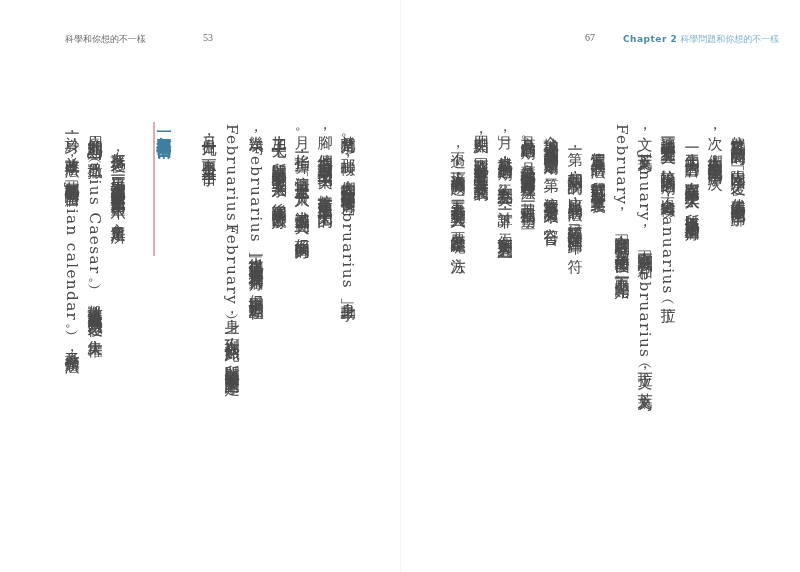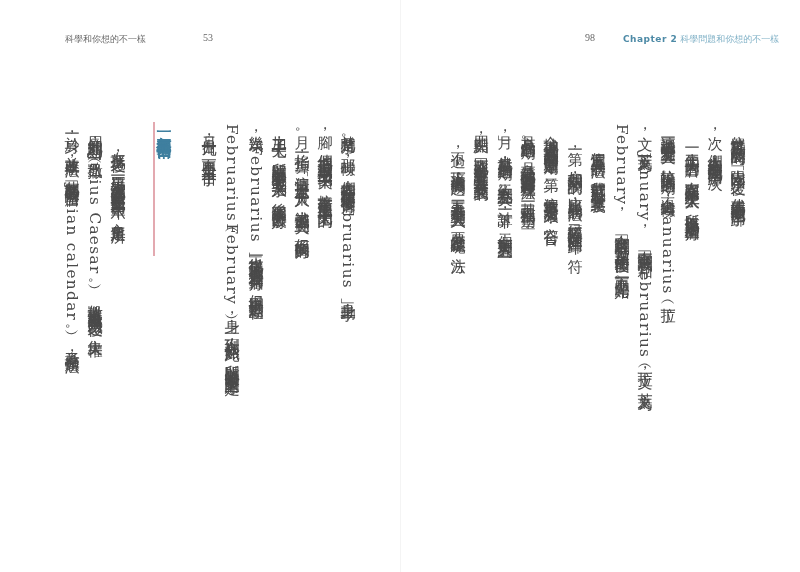--- a/index.html
+++ b/index.html
@@ -19,21 +19,21 @@
   .spine { position:absolute; left:400px; top:0; width:1px; height:572px; background:#f4f4f4; }
 </style>
 </head>
 <body>
 
 <div class="spine"></div>
 
 <div class="header" style="left:65px;">科學和你想的不一樣</div>
 <div class="header serif" style="left:203px; top:32px;">53</div>
 
-<div class="header serif" style="left:585px; top:32px;">98</div>
+<div class="header serif" style="left:585px; top:32px;">67</div>
 <div class="header" style="left:623px;">
   <span class="chap">Chapter 2</span>
   <span class="chap-title">科學問題和你想的不一樣</span>
 </div>
 
 <div class="col" style="left:727px; top:124px;">位置移動了三六〇度的時間。太陽「回歸」了之後，代表季節週期也「回歸」了一</div>
 <div class="col" style="left:704px; top:124px;">次，人們生產的週期也就又「回歸」了一次。</div>
 <div class="col" style="left:681px; top:140px;">一年三〇四天的古曆，實在與回歸年差距太大了，所以努瑪決定加上兩個月，</div>
 <div class="col" style="left:657px; top:124px;">讓曆法的一年變為三五五天，較接近太陽的週期。不過這時候，Ianuarius（拉丁</div>
 <div class="col" style="left:634px; top:124px;">文，英文為 January，中文翻譯成「一月」）和 Februarius（拉丁文，英文為</div>

